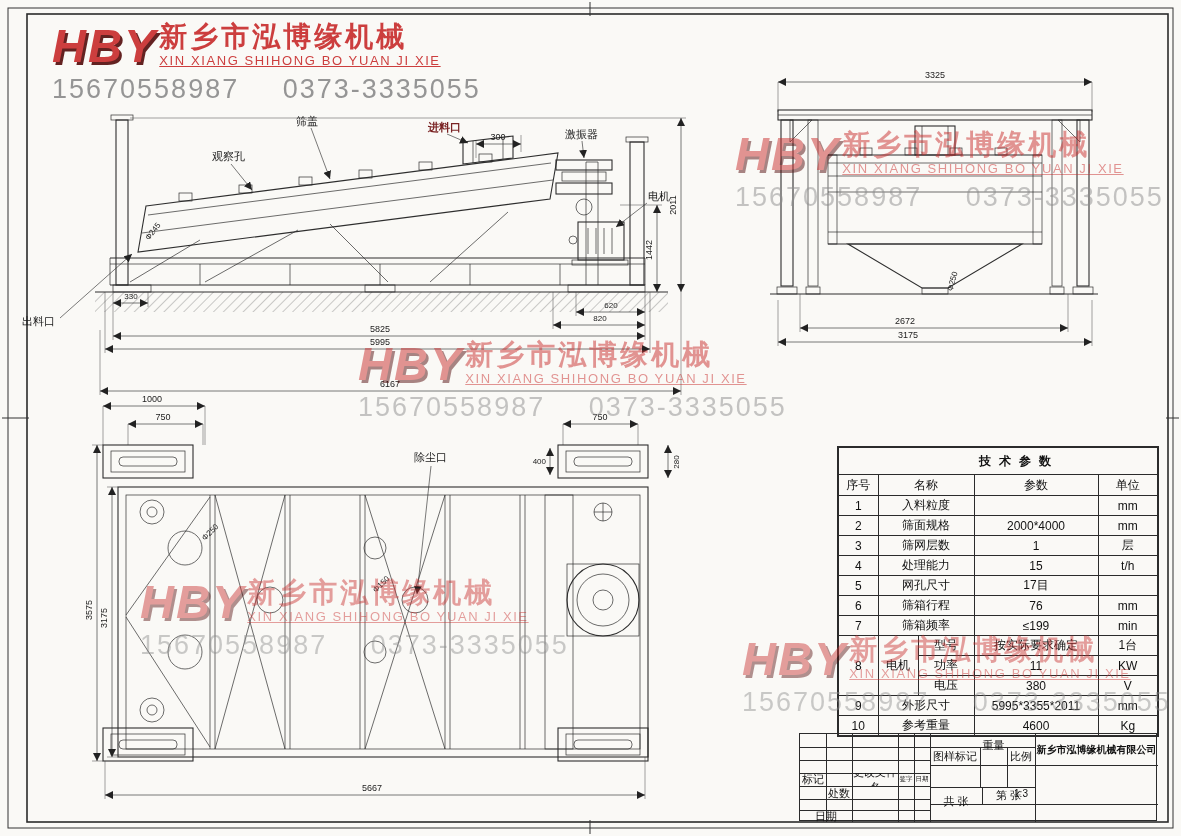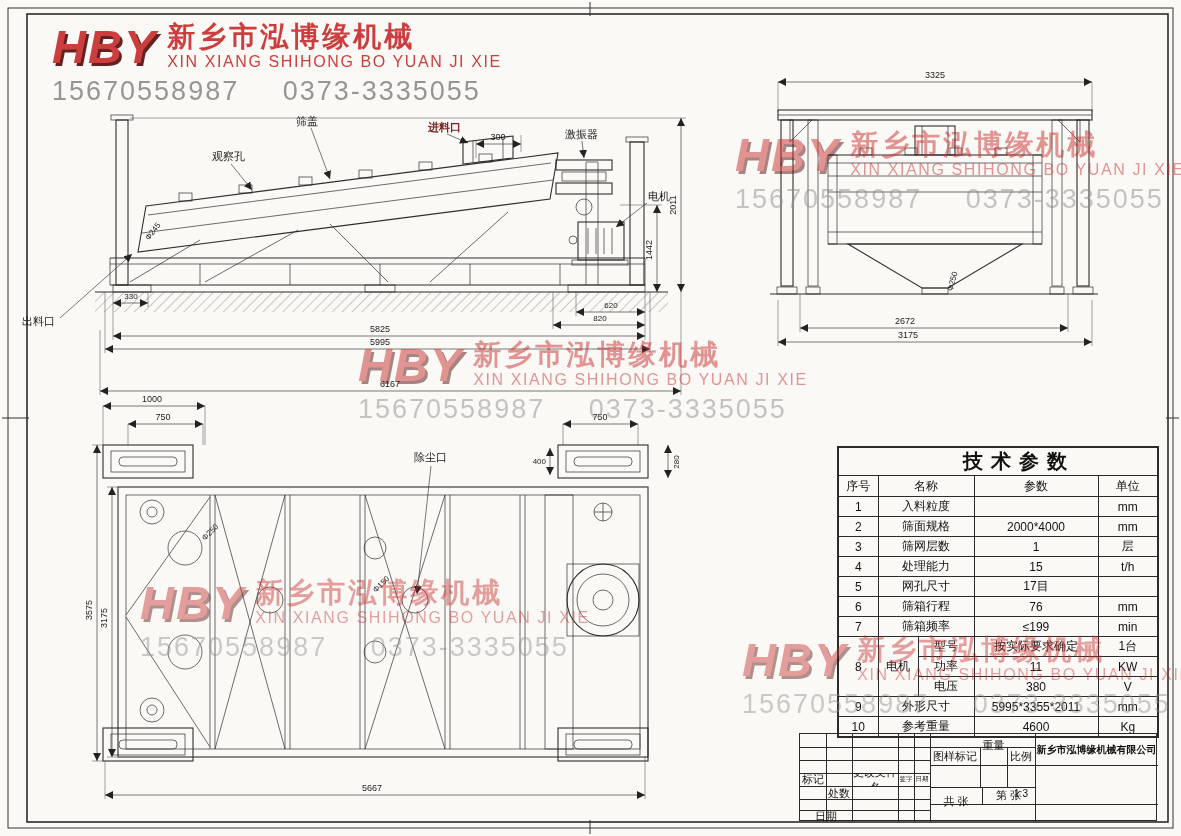--- a/index.html
+++ b/index.html
@@ -12,33 +12,33 @@
   .s1{fill:none;stroke:#2e2e2e;stroke-width:1.1;}
   .s2{fill:none;stroke:#2e2e2e;stroke-width:0.7;}
   .dl{stroke:#333;stroke-width:0.65;fill:none;}
   .ex{stroke:#444;stroke-width:0.5;fill:none;}
   .dt{font-size:9px;fill:#222;text-anchor:middle;}
   .dts{font-size:8px;fill:#222;text-anchor:middle;}
   .lb{font-size:11px;fill:#1a1a1a;}
   .lbr{font-size:11px;fill:#7a2323;font-weight:bold;}
   
   .wm{position:absolute;pointer-events:none;z-index:30;white-space:nowrap;}
-  .wm-top{display:flex;align-items:center;gap:10px;}
+  .wm-top{display:flex;gap:2px;}
   .wm-logo{font-size:47px;font-weight:900;font-style:italic;color:#c92f2f;
            text-shadow:2.5px 2.5px 0 #571010;letter-spacing:2px;line-height:1;}
   .wm-cn{display:block;font-size:28px;font-weight:bold;color:#c92f2f;letter-spacing:3px;line-height:1.1;}
-  .wm-en{display:block;font-size:16px;color:#c92f2f;letter-spacing:1.6px;}
+  .wm-en{display:block;font-size:13px;color:#c92f2f;letter-spacing:1.6px;text-decoration:underline;}
   .wm-phone{font-size:27px;color:#8d8d8d;letter-spacing:2px;word-spacing:34px;margin-top:5px;}
   
   .tech{position:absolute;left:837px;top:446px;width:320px;border-collapse:collapse;z-index:10;
         table-layout:fixed;}
   .tech td{border:1px solid #2b2b2b;font-size:12px;color:#111;text-align:center;height:19px;
            padding:0 2px;overflow:hidden;}
   .tech{border:2px solid #2b2b2b;}
-  .tech .t-title td{height:26px;font-size:20px;font-weight:bold;letter-spacing:8px;padding-left:44px;}
+  .tech .t-title td{height:26px;font-size:12px;font-weight:bold;letter-spacing:8px;padding-left:44px;}
   .tech .t-head td{height:20px;}
   
   .tblock{position:absolute;left:799px;top:733px;width:358px;height:88px;
           border:1.6px solid #2b2b2b;box-sizing:border-box;z-index:10;}
   .vl{position:absolute;width:1px;background:#2b2b2b;}
   .hl{position:absolute;height:1px;background:#2b2b2b;}
   .tc{position:absolute;display:flex;align-items:center;justify-content:center;
       font-size:11px;color:#111;text-align:center;overflow:hidden;}
 </style>
 </head>

